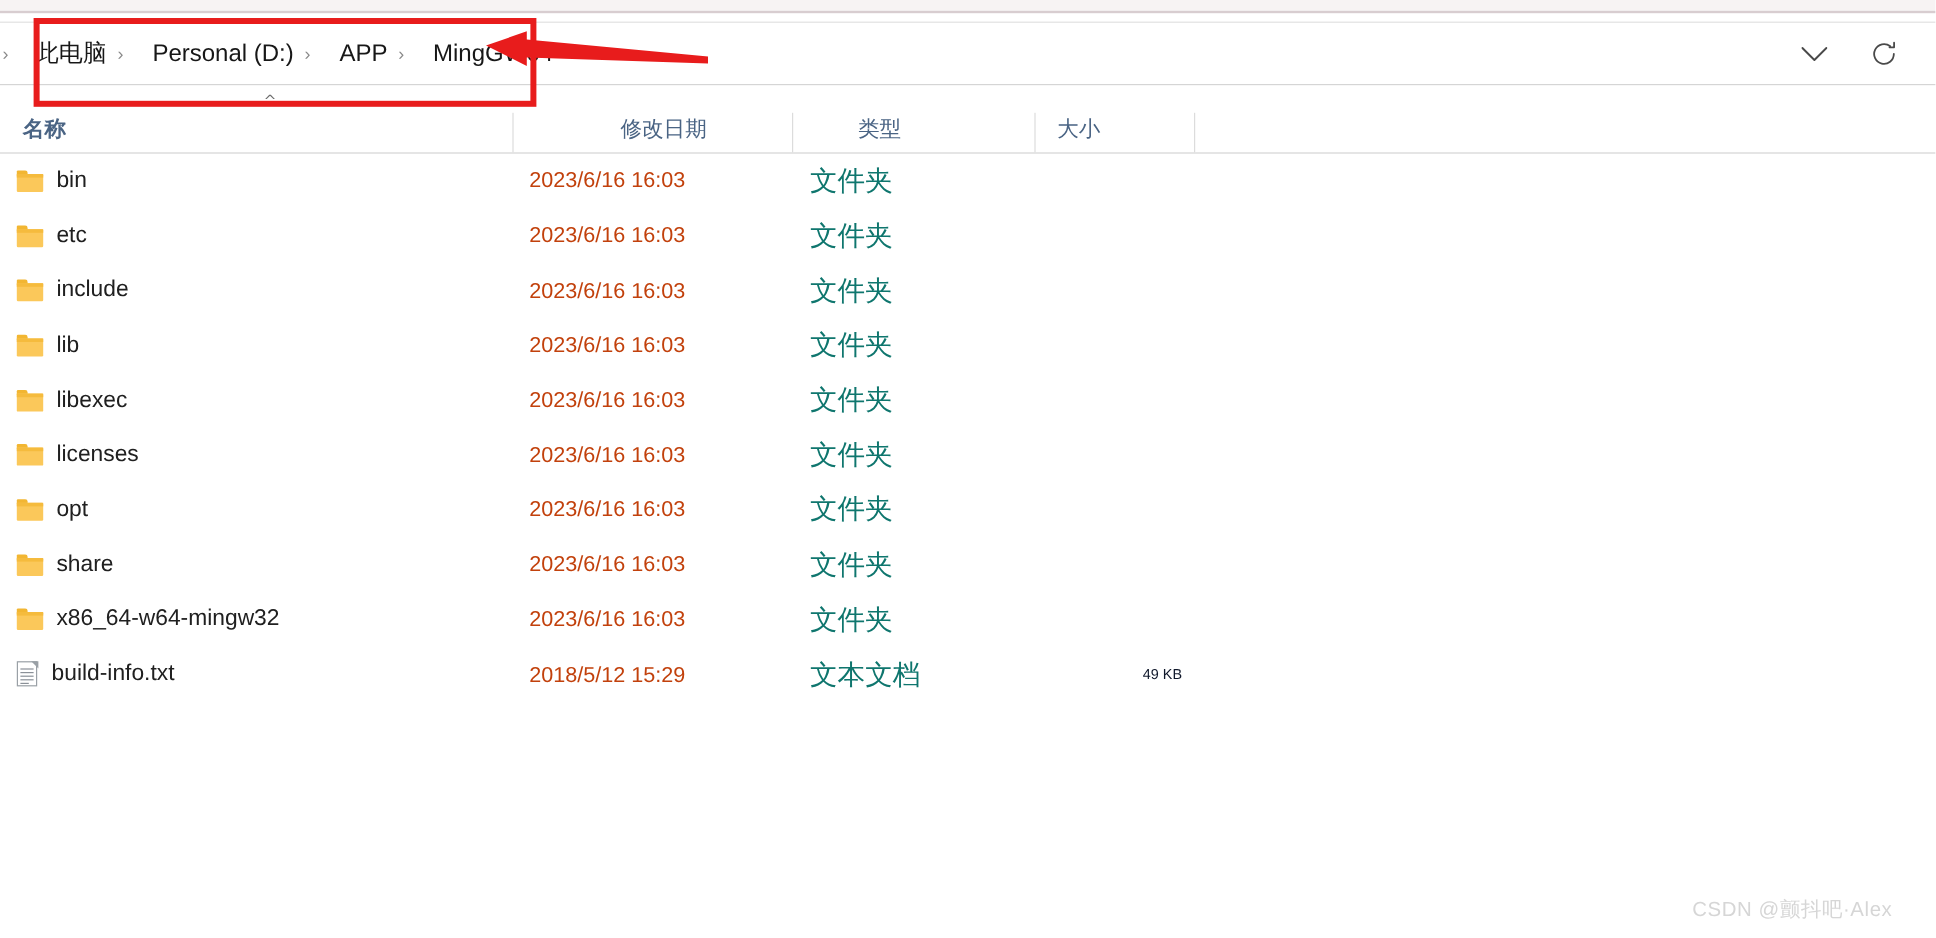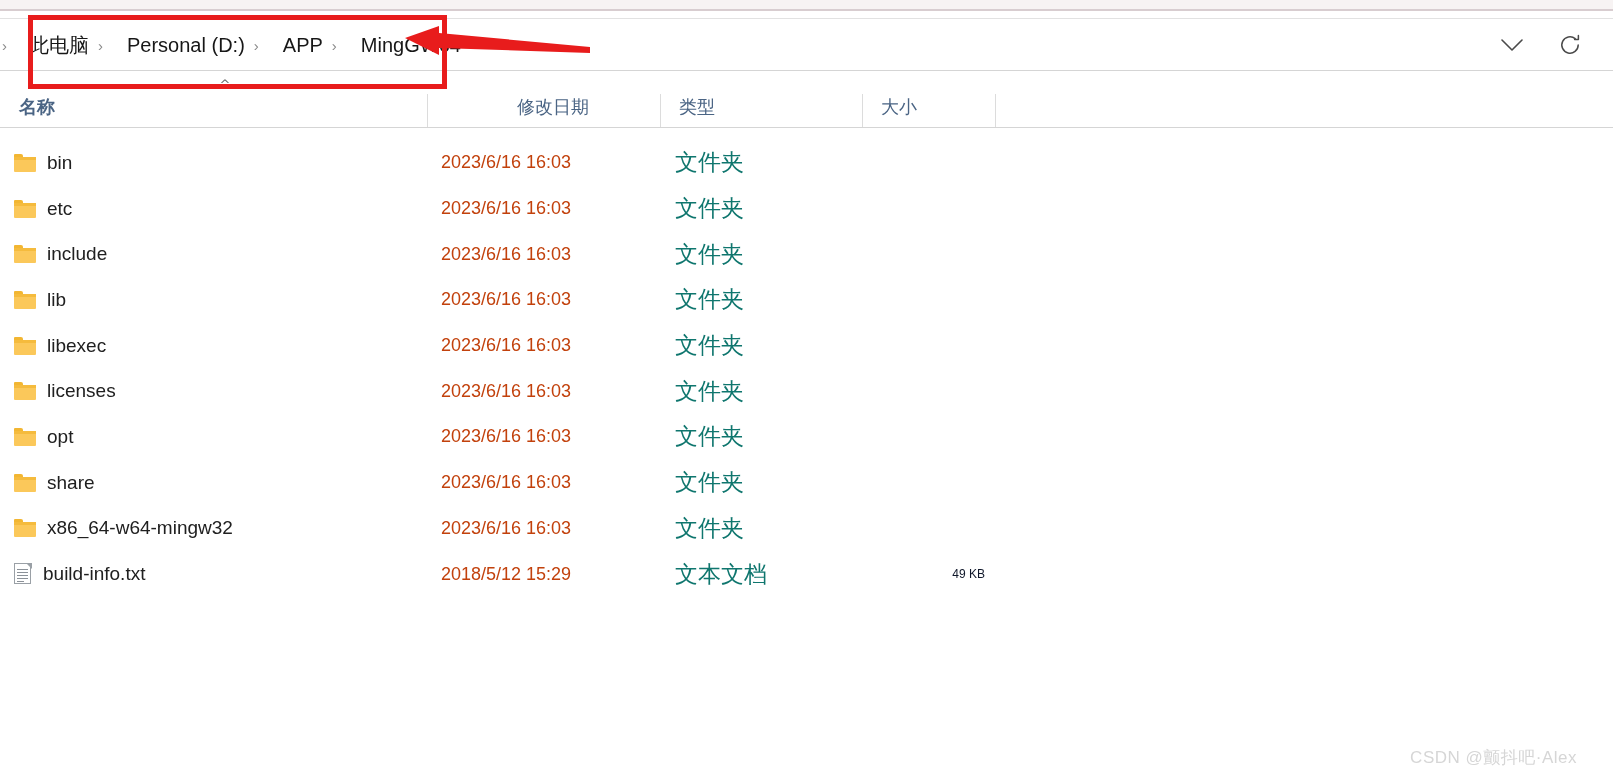--- a/index.html
+++ b/index.html
@@ -123,21 +123,21 @@
     color: #6b6b6b;
     font-size: 13px;
     line-height: 10px;
     text-align: center;
     font-family: "DejaVu Sans", sans-serif;
   }
 
   
   #file-list {
     position: absolute;
-    left: 0; top: 140px;
+    left: 0; top: 128px;
     width: 1613px;
   }
   .file-row {
     position: relative;
     height: 45.7px;
   }
   .cell {
     position: absolute;
     top: 0;
     height: 45.7px;
@@ -284,21 +284,21 @@
   <div class="col-head" style="left:0; width:427px;font-weight:bold;">
     <span class="col-label">名称</span>
   </div>
   <div class="col-div" style="left:427px;"></div>
 
   <div class="col-head" style="left:427px; width:233px;justify-content:center;">
     <span class="col-label">修改日期</span>
   </div>
   <div class="col-div" style="left:660px;"></div>
 
-  <div class="col-head" style="left:660px; width:202px;">
+  <div class="col-head" style="left:660px; width:202px;padding-left:36px;">
     <span class="col-label">类型</span>
   </div>
   <div class="col-div" style="left:862px;"></div>
 
   <div class="col-head" style="left:862px; width:133px;text-align:center;">
     <span class="col-label">大小</span>
   </div>
   <div class="col-div" style="left:995px;"></div>
 </div>
 

